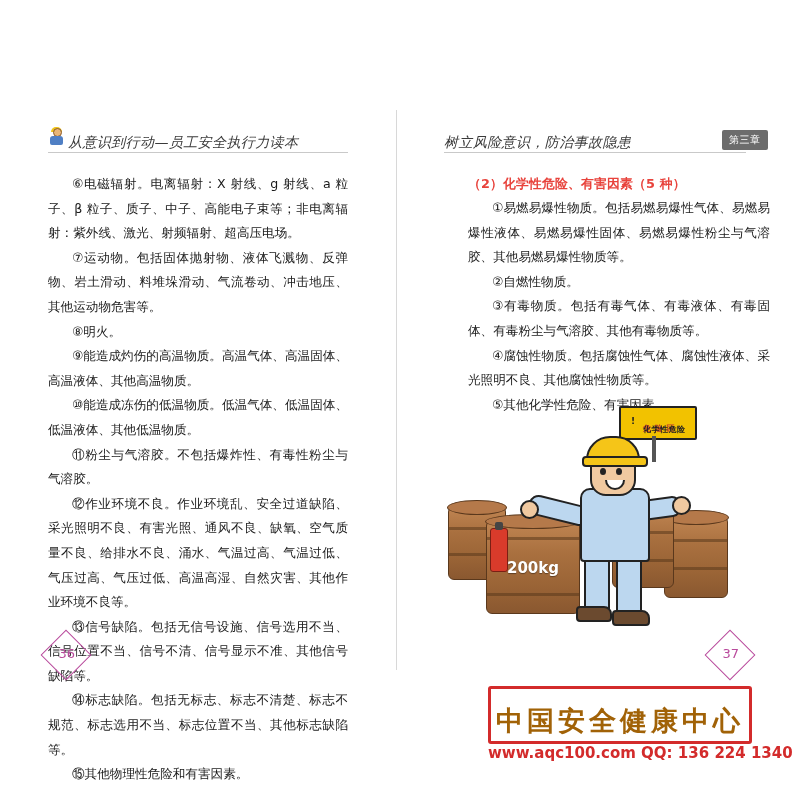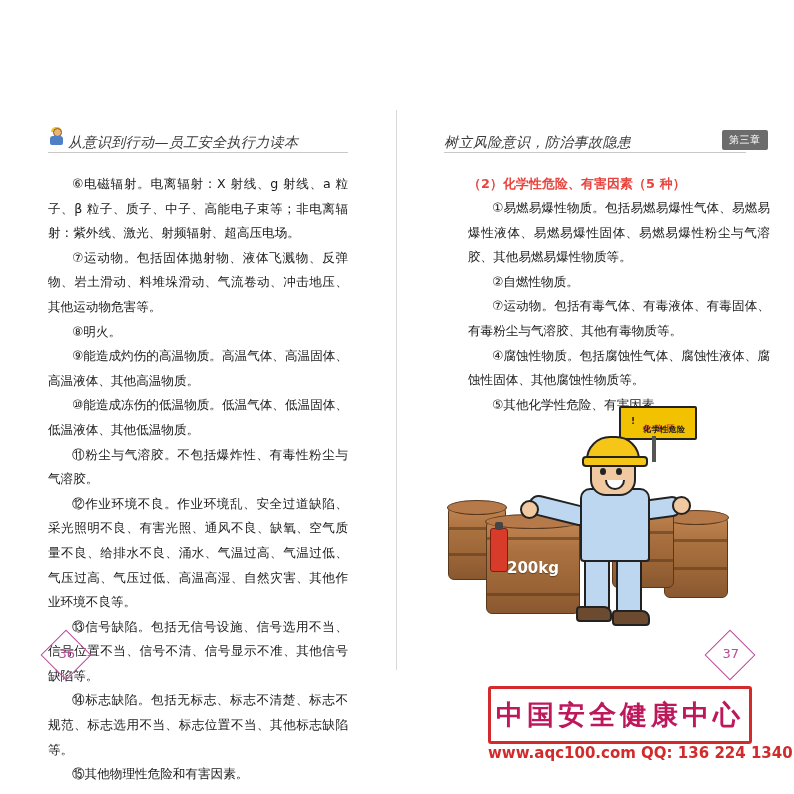--- a/index.html
+++ b/index.html
@@ -201,22 +201,22 @@
   .ground{
     position:absolute;left:0;top:212px;width:302px;height:3px;
   }
 
   
   .stamp{
     position:absolute;left:488px;top:686px;width:258px;height:52px;
     border:3px solid #d32b2b;border-radius:3px;
   }
   .stamp .cn{
-    position:absolute;left:0;right:0;top:8px;text-align:center;
-    color:#be185d;font-size:27px;font-weight:bold;letter-spacing:4px;
+    position:absolute;left:0;right:0;top:14px;text-align:center;
+    color:#a16207;font-size:27px;font-weight:bold;letter-spacing:4px;
     font-family:"DejaVu Sans","Liberation Sans",sans-serif;
   }
   .stamp-url{
     position:absolute;left:488px;top:744px;width:262px;
     color:#d32b2b;font-size:15px;font-weight:bold;
     font-family:"DejaVu Sans","Liberation Sans",sans-serif;
     white-space:nowrap;
   }
 </style>
 </head>
@@ -256,22 +256,22 @@
   <div class="page-header right-header">
     <span class="hdr-text">树立风险意识，防治事故隐患</span>
   </div>
   <div class="hdr-rule right-rule"></div>
   <div class="chapter-tag">第三章</div>
 
   <div class="col right-col">
     <p class="sec-title">（2）化学性危险、有害因素（5 种）</p>
     <p class="ind">①易燃易爆性物质。包括易燃易爆性气体、易燃易爆性液体、易燃易爆性固体、易燃易爆性粉尘与气溶胶、其他易燃易爆性物质等。</p>
     <p class="ind">②自燃性物质。</p>
-    <p class="ind">⑦运动物。包括有毒气体、有毒液体、有毒固体、有毒粉尘与气溶胶、其他有毒物质等。</p>
-    <p class="ind">④腐蚀性物质。包括腐蚀性气体、腐蚀性液体、腐蚀性固体、其他腐蚀性物质等。</p>
+    <p class="ind">③有毒物质。包括有毒气体、有毒液体、有毒固体、有毒粉尘与气溶胶、其他有毒物质等。</p>
+    <p class="ind">④腐蚀性物质。包括腐蚀性气体、腐蚀性液体、采光照明不良、其他腐蚀性物质等。</p>
     <p class="ind">⑤其他化学性危险、有害因素。</p>
   </div>
 
   <div class="illus">
 
     <div class="sign">
       <div class="tri"></div>
       <div class="line1">危 险 区</div>
       <div class="line2">化学性危险</div>
     </div>

